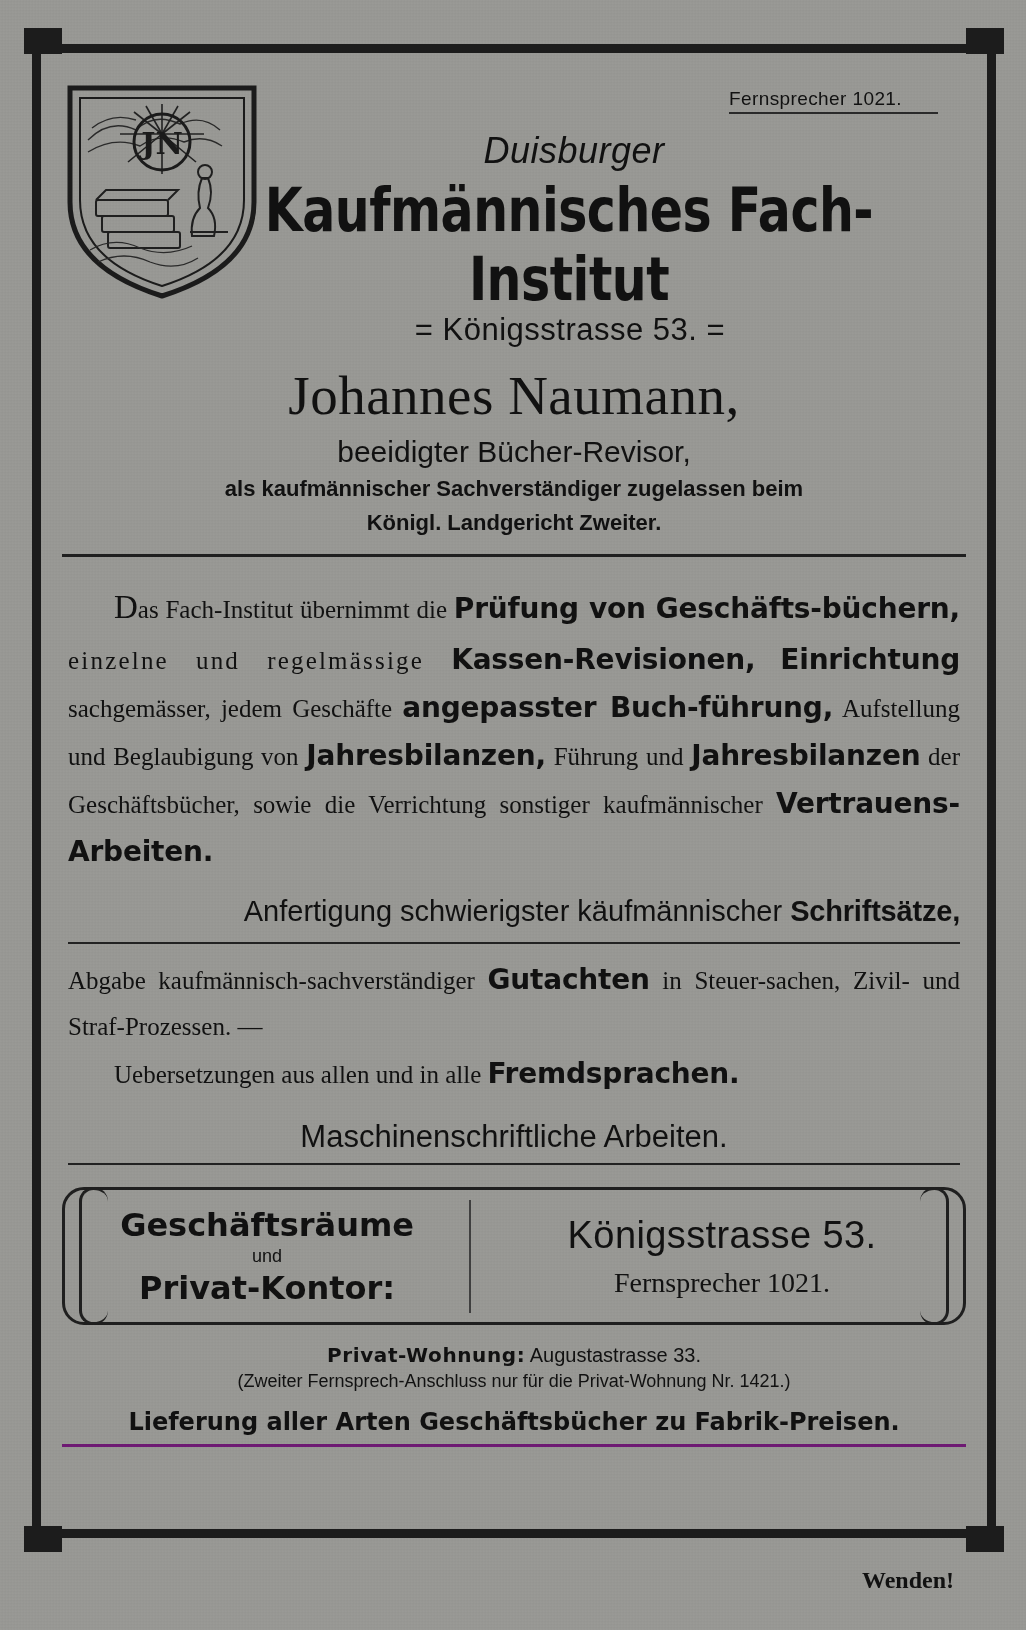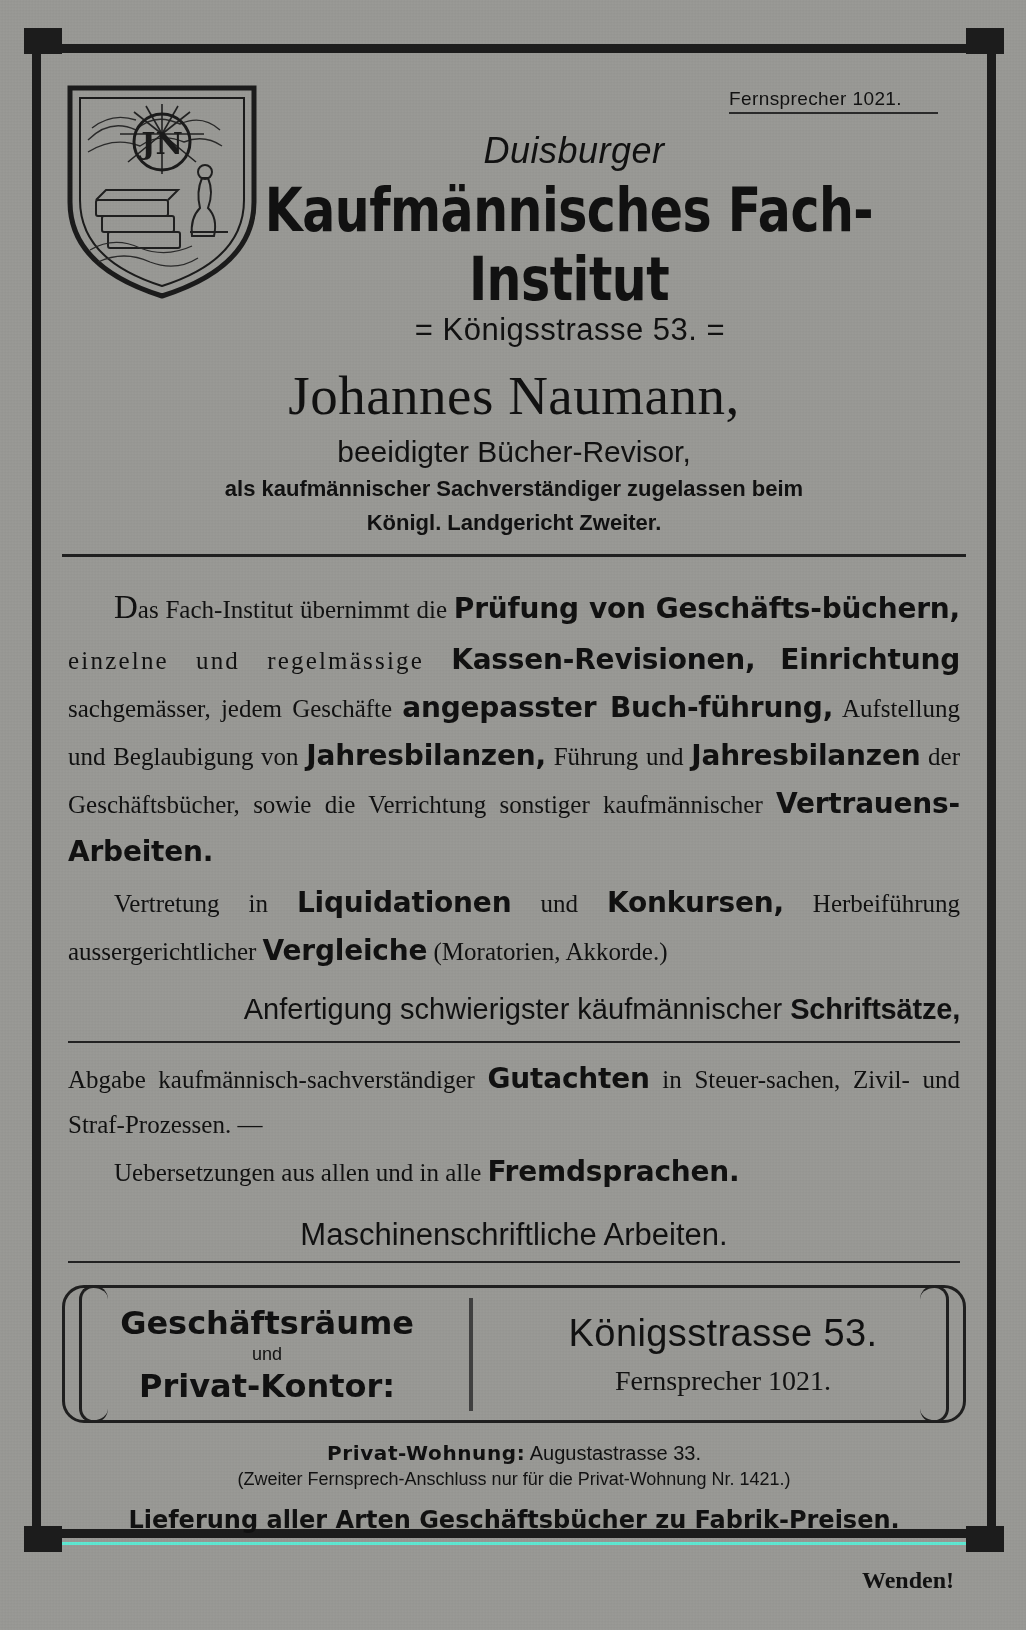--- a/index.html
+++ b/index.html
@@ -197,21 +197,21 @@
     bottom: -3px;
     width: 26px;
     border: 3px solid #1f1f1f;
     border-radius: 22px;
   }
   .office-box:before { left: 14px; border-right: 0; }
   .office-box:after { right: 14px; border-left: 0; }
   .ob-left {
     width: 45%;
     text-align: center;
-    border-right: 4px solid #404040;
+    border-right: 2px solid #404040;
     padding: 6px 0;
   }
   .ob-l1 { font-size: 32px; font-weight: bold; font-family: "DejaVu Sans", sans-serif; }
   .ob-l2 { font-size: 18px; margin: 2px 0; }
   .ob-l3 { font-size: 32px; font-weight: bold; font-family: "DejaVu Sans", sans-serif; }
   .ob-right {
     flex: 1;
     text-align: center;
     padding-left: 10px;
   }
@@ -224,21 +224,21 @@
     text-align: center;
   }
   .f1 { font-size: 20px; }
   .f1 b { font-size: 20px; font-family: "DejaVu Sans", sans-serif; letter-spacing: .6px; }
   .f2 { font-size: 18px; margin-top: 4px; }
   .f3 {
     font-family: "DejaVu Sans", sans-serif;
     font-weight: bold;
     font-size: 24px;
     margin-top: 16px;
-    border-bottom: 3px solid #5eead4;
+    border-bottom: 3px solid #701a75;
     padding-bottom: 8px;
     display: block;
   }
   .wenden {
     position: absolute;
     right: 72px;
     bottom: 36px;
     font-family: Liberation Serif, serif;
     font-weight: bold;
     font-size: 24px;
@@ -318,23 +318,20 @@
       <hr class="rule-strong">
     </div>
 
     <div class="body-text">
       <p class="indent">
         <span class="dropcap">D</span><span>as Fach-Institut übernimmt die </span><b>Prüfung von Geschäfts-</b><b>büchern,</b><span class="spaced"> einzelne und regelmässige </span><b>Kassen-Revisionen,</b>
         <b>Einrichtung</b><span> sachgemässer, jedem Geschäfte </span><b>angepasster Buch-</b><b>führung,</b><span> Aufstellung und Beglaubigung von </span><b>Jahresbilanzen,</b>
         <span>Führung und </span><b>Jahresbilanzen</b><span> der Geschäftsbücher, sowie die Verrichtung sonstiger kaufmännischer </span><b>Vertrauens-Arbeiten.</b>
       </p>
 
-      <p class="indent">
-        <span>Vertretung in </span><b>Liquidationen</b><span> und </span><b>Konkursen,</b><span> Herbeiführung aussergerichtlicher </span><b>Vergleiche</b><span> (Moratorien, Akkorde.)</span>
-      </p>
 
       <div class="line-big">
         <span>Anfertigung schwierigster käufmännischer </span><b>Schriftsätze,</b>
       </div>
 
       <p style="margin-top:12px;">
         <span>Abgabe kaufmännisch-sachverständiger </span><b>Gutachten</b><span> in Steuer-sachen, Zivil- und Straf-Prozessen. —</span>
       </p>
 
       <p class="indent">

